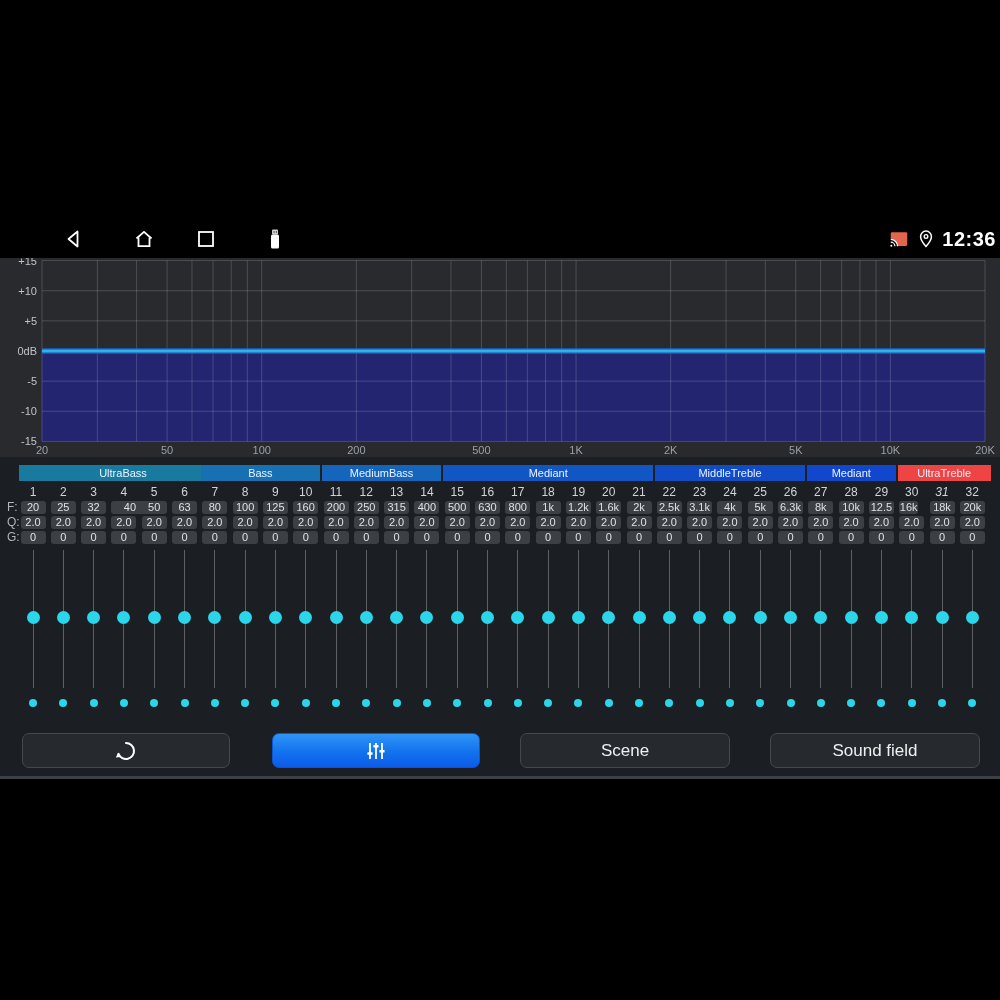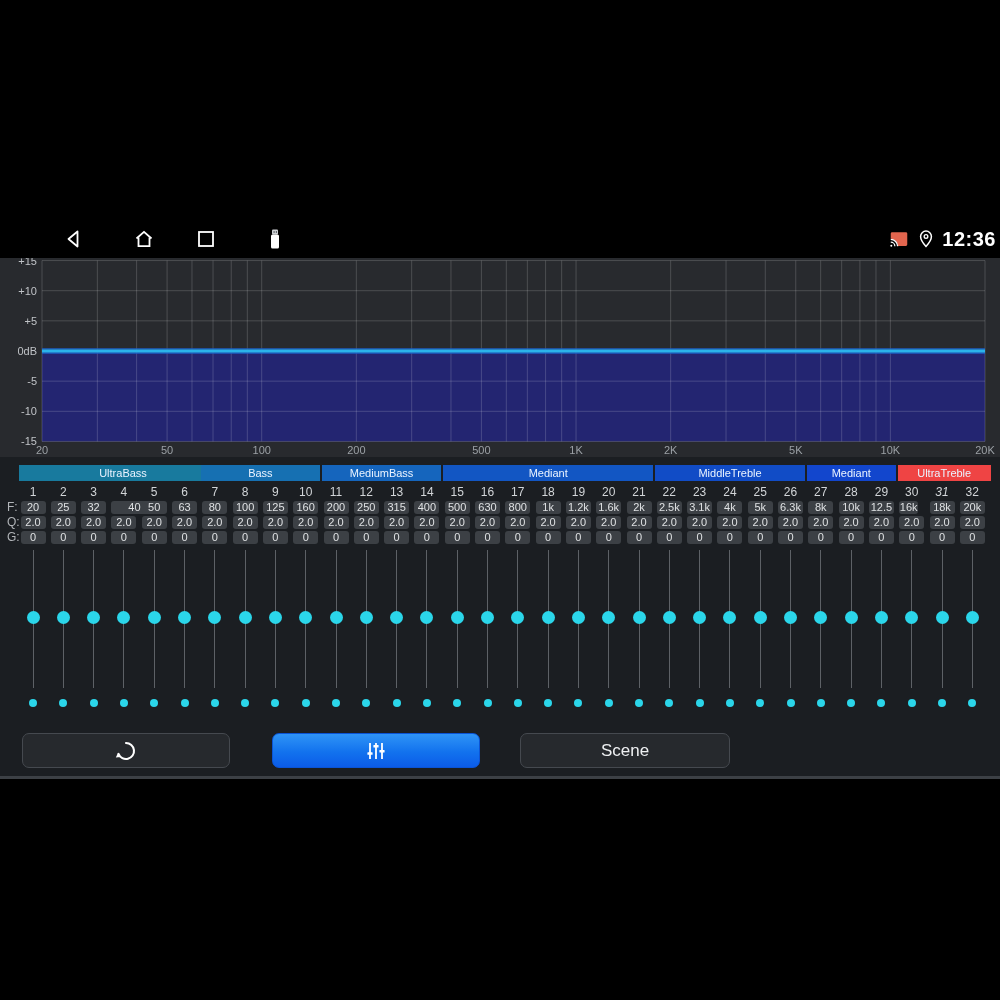--- a/index.html
+++ b/index.html
@@ -171,21 +171,21 @@
         <div class="chip" style="left: 20.5px; width: 25px; top: 273px;">0</div>
         <div class="band-num" style="left: 48.3px; width: 30px; top: 228px;">2</div>
         <div class="chip" style="left: 50.8px; width: 25px; top: 243px;">25</div>
         <div class="chip" style="left: 50.8px; width: 25px; top: 258px;">2.0</div>
         <div class="chip" style="left: 50.8px; width: 25px; top: 273px;">0</div>
         <div class="band-num" style="left: 78.6px; width: 30px; top: 228px;">3</div>
         <div class="chip" style="left: 81.1px; width: 25px; top: 243px;">32</div>
         <div class="chip" style="left: 81.1px; width: 25px; top: 258px;">2.0</div>
         <div class="chip" style="left: 81.1px; width: 25px; top: 273px;">0</div>
         <div class="band-num" style="left: 108.9px; width: 30px; top: 228px;">4</div>
-        <div class="chip" style="left: 111.4px; width: 46px; top: 243px;">40</div>
+        <div class="chip" style="left: 111.4px; width: 37px; top: 243px;">40</div>
         <div class="chip" style="left: 111.4px; width: 25px; top: 258px;">2.0</div>
         <div class="chip" style="left: 111.4px; width: 25px; top: 273px;">0</div>
         <div class="band-num" style="left: 139.2px; width: 30px; top: 228px;">5</div>
         <div class="chip" style="left: 141.7px; width: 25px; top: 243px;">50</div>
         <div class="chip" style="left: 141.7px; width: 25px; top: 258px;">2.0</div>
         <div class="chip" style="left: 141.7px; width: 25px; top: 273px;">0</div>
         <div class="band-num" style="left: 169.5px; width: 30px; top: 228px;">6</div>
         <div class="chip" style="left: 172px; width: 25px; top: 243px;">63</div>
         <div class="chip" style="left: 172px; width: 25px; top: 258px;">2.0</div>
         <div class="chip" style="left: 172px; width: 25px; top: 273px;">0</div>
@@ -406,16 +406,19 @@
         <rect x="3.4" y="13.2" width="5.2" height="2.6" rx="0.6" fill="#fff"></rect>
         <line x1="12" y1="4" x2="12" y2="20" stroke="#fff" stroke-width="1.8"></line>
         <rect x="9.4" y="6.0" width="5.2" height="2.6" rx="0.6" fill="#fff"></rect>
         <line x1="18" y1="4" x2="18" y2="20" stroke="#fff" stroke-width="1.8"></line>
         <rect x="15.4" y="11.0" width="5.2" height="2.6" rx="0.6" fill="#fff"></rect>
       </svg>
     </div>
     <div class="btn btn-dark" style="left:520px;width:210px">
       <span>Scene</span>
     </div>
+    <div class="btn btn-dark" style="left:770px;width:210px">
+      <span>Sound field</span>
+    </div>
 
     <div class="edge-strip"></div>
   </div>
 </div>
 
 </body></html>

